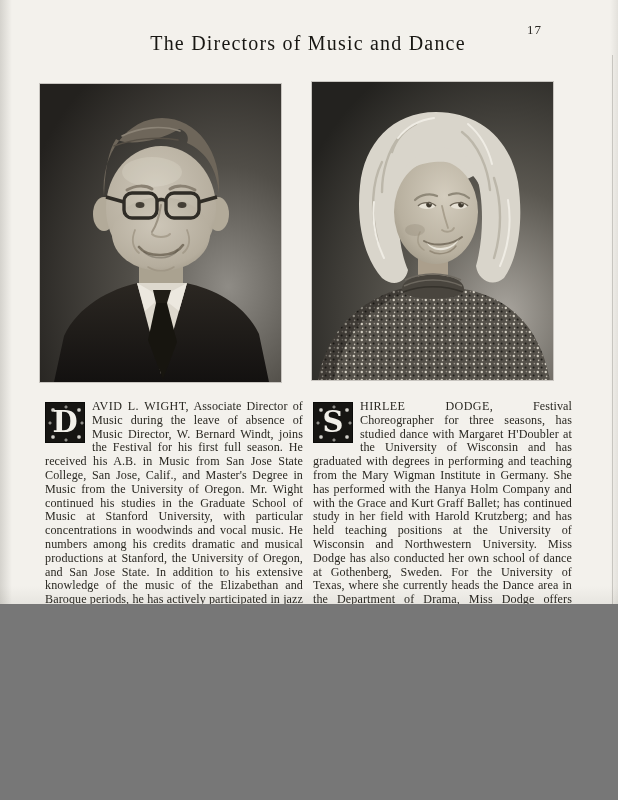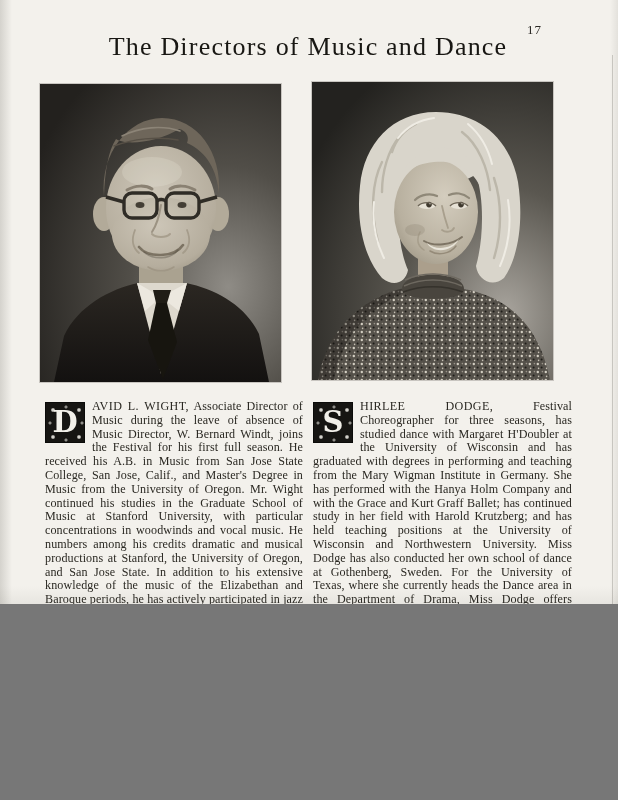--- a/index.html
+++ b/index.html
@@ -24,21 +24,21 @@
     letter-spacing: 1px;
     color: #2b2925;
   }
   .title {
     position: absolute;
     left: 0; right: 14px; top: 32px;
     margin: 0;
     text-align: center;
     font-family: "Liberation Serif", serif;
     font-weight: 400;
-    font-size: 26px;
+    font-size: 20px;
     letter-spacing: 1.2px;
     color: #181713;
     padding-left: 12px;
   }
   .photo {
     position: absolute;
     box-shadow: 0 0 0 1px rgba(70,66,60,.25);
     background: #35332f;
   }
   .photo svg { display: block; width: 100%; height: 100%; }

